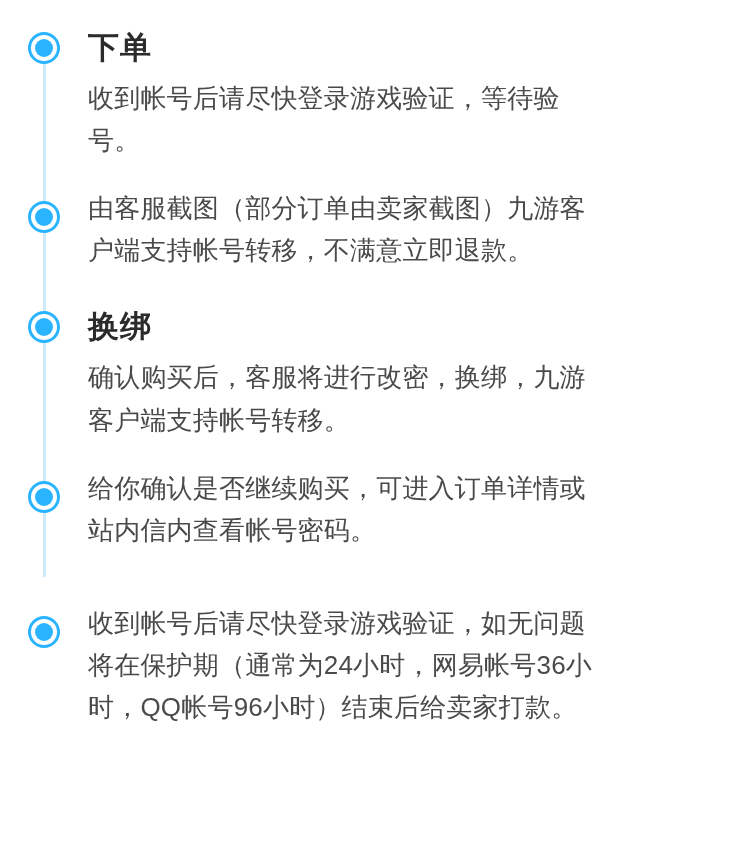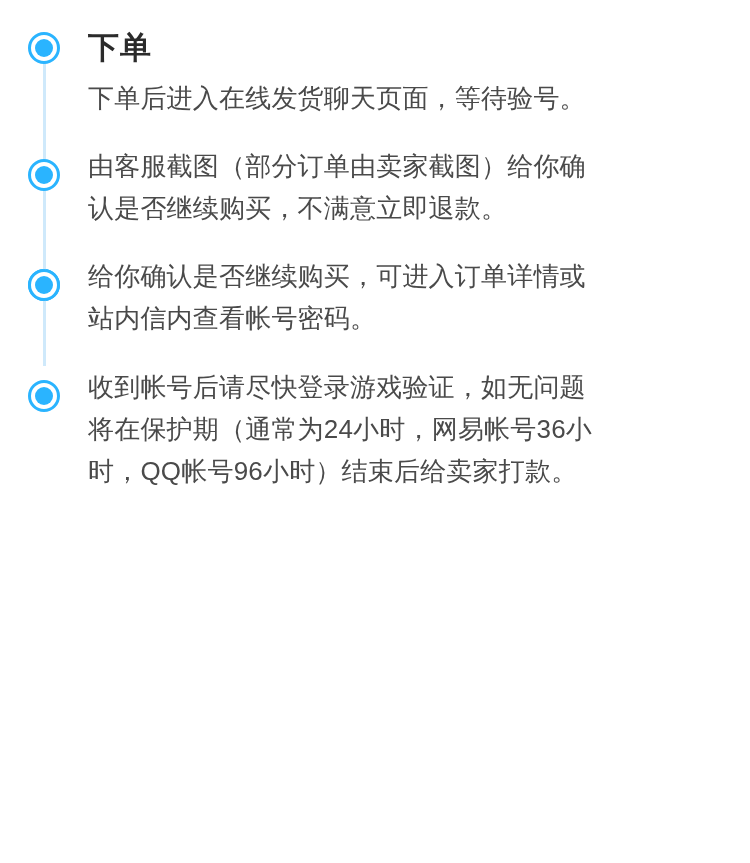--- a/index.html
+++ b/index.html
@@ -78,43 +78,46 @@
     font-size: 26px;
     line-height: 1.62;
     color: #4a4a4a;
     margin: 0;
     padding-bottom: 26px;
     letter-spacing: 0.2px;
   }
 
   .step:last-child .step-desc {
     padding-bottom: 10px;
+    margin-top: 25px;
   }
 </style>
 </head>
 <body>
 
 <div class="timeline">
 
   <div class="step">
     <div class="rail"></div>
     <div class="bullet"></div>
     <div class="step-title">下单</div>
-    <div class="step-desc">下单后进入在线发货聊天页面，等待验号。</div>
+    <div class="step-desc">收到帐号后请尽快登录游戏验证，等待验号。</div>
   </div>
 
   <div class="step">
     <div class="rail"></div>
     <div class="bullet"></div>
-    <div class="step-desc">由客服截图（部分订单由卖家截图）给你确认是否继续购买，不满意立即退款。</div>
+    <div class="step-desc">由客服截图（部分订单由卖家截图）九游客户端支持帐号转移，不满意立即退款。</div>
   </div>
 
   <div class="step">
     <div class="rail"></div>
     <div class="bullet"></div>
+    <div class="step-title">换绑</div>
+    <div class="step-desc">确认购买后，客服将进行改密，换绑，九游客户端支持帐号转移。</div>
   </div>
 
   <div class="step">
     <div class="rail"></div>
     <div class="bullet"></div>
     <div class="step-desc">给你确认是否继续购买，可进入订单详情或站内信内查看帐号密码。</div>
   </div>
 
   <div class="step">
 

